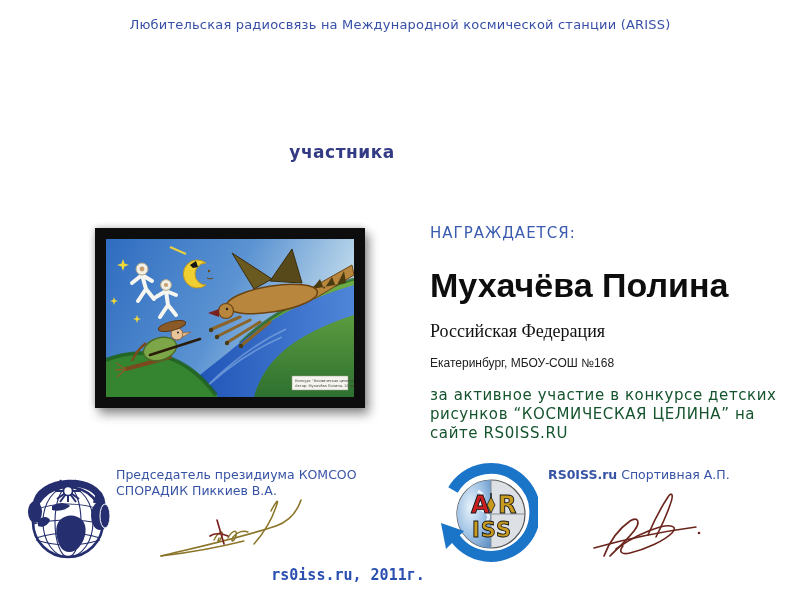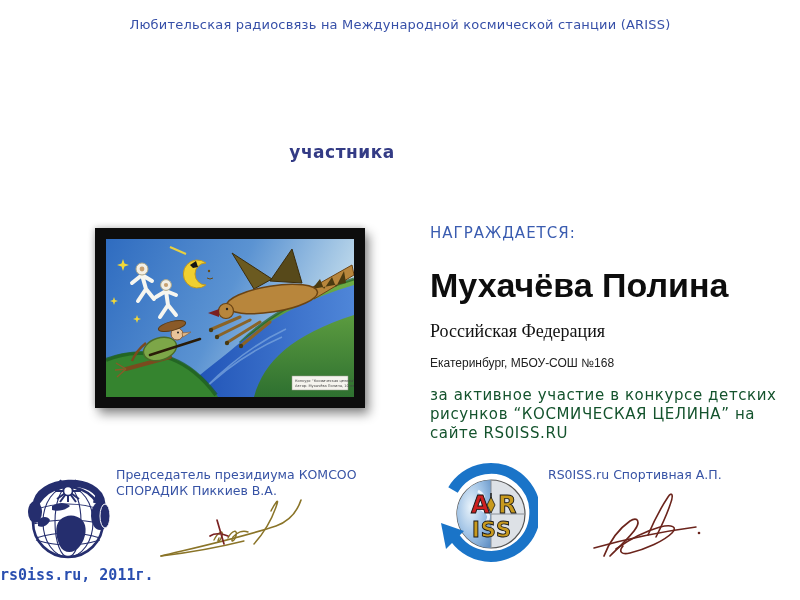--- a/index.html
+++ b/index.html
@@ -36,24 +36,24 @@
               letter-spacing:.6px;}
 
   
   .logo-globe{position:absolute;left:24px;top:462px;}
   .signer-left-text{position:absolute;left:116px;top:467px;color:#3753a5;
                     font-size:12.5px;line-height:16px;}
   .sig-left{position:absolute;left:158px;top:492px;}
   .logo-ariss{position:absolute;left:438px;top:461px;}
   .signer-right-text{position:absolute;left:548px;top:467px;color:#3753a5;
                      font-size:12.5px;line-height:16px;}
-  .signer-right-text .site{font-weight:400;text-align:right;}
+  .signer-right-text .site{font-weight:700;text-align:right;}
   .sig-right{position:absolute;left:586px;top:490px;}
 
-  .site-footer{position:absolute;left:0;top:566px;width:696px;
+  .site-footer{position:absolute;left:0;top:566px;width:696px;text-align:center;
                font-family:"DejaVu Sans Mono",monospace;font-weight:700;
                font-size:15px;color:#2a4fb0;}
 </style>
 </head>
 <body>
 
 <div id="page">
 
   <div class="org-header">
     <div>Любительская радиосвязь на Международной космической станции (ARISS)</div>

